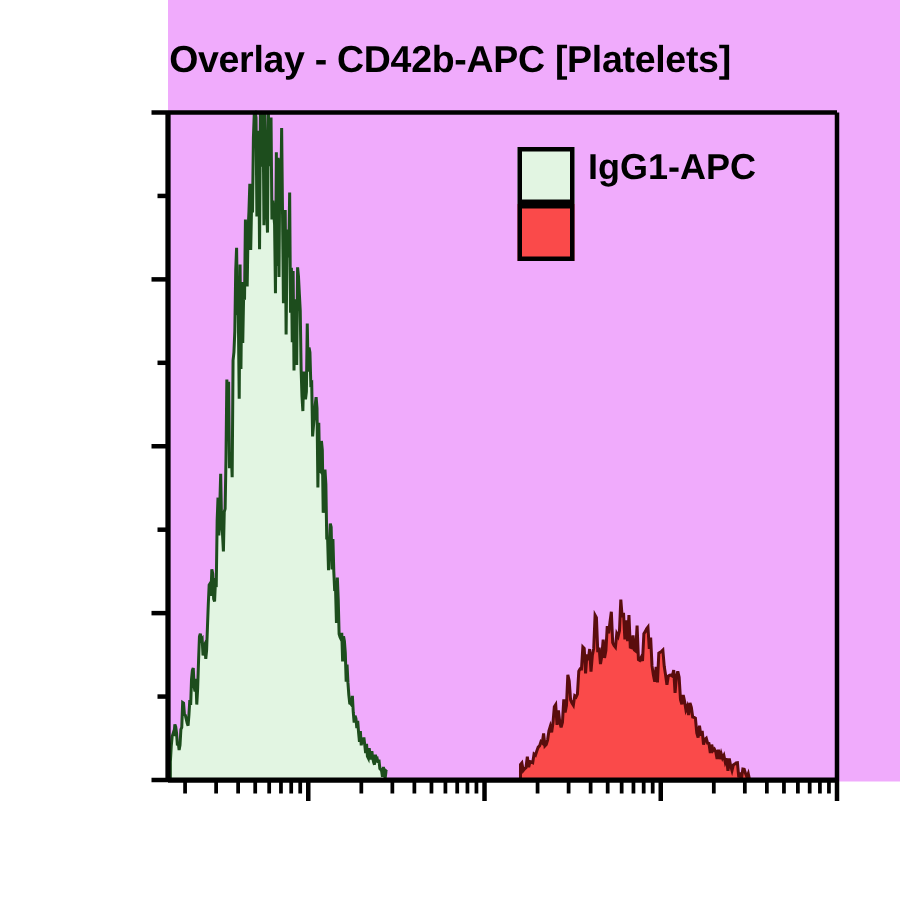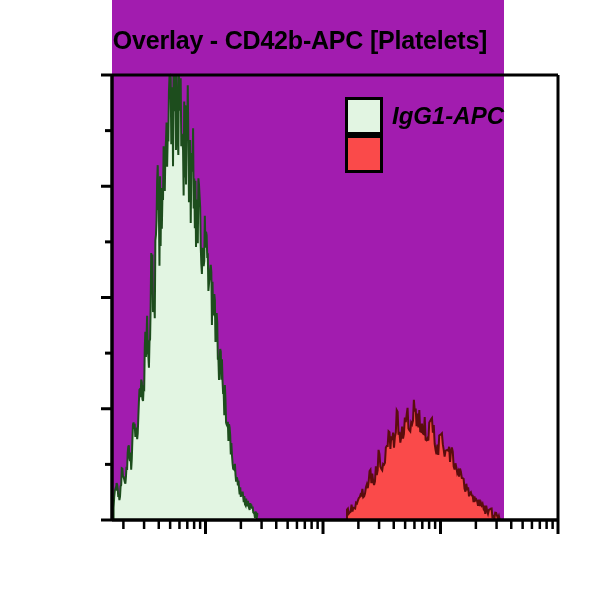--- a/index.html
+++ b/index.html
@@ -9,23 +9,23 @@
     background: #ffffff;
   }
   body {
     width: 600px;
     height: 600px;
     font-family: "Liberation Sans", sans-serif;
     overflow: hidden;
   }
   #figure {
     position: relative;
-    width: 504px;
+    width: 600px;
     height: 600px;
-    background: #a21caf;
+    background: #f0abfc;
   }
   #chart-title {
     position: absolute;
     left: 0;
     top: 26px;
     width: 600px;
     text-align: center;
     font-size: 25px;
     font-weight: bold;
     color: #000000;
@@ -69,24 +69,23 @@
     vertical-align: super;
     line-height: 0;
   }
   #legend {
     position: absolute;
     left: 345px;
     top: 98px;
   }
   .legend-row {
     display: flex;
-    align-items: center;
+    align-items: flex-start;
     height: 36px;
     margin-bottom: 2px;
-    font-style: italic;
   }
   .legend-swatch {
     width: 32px;
     height: 32px;
     border: 3px solid #000000;
     box-sizing: content-box;
     flex: 0 0 auto;
   }
   .legend-text {
     margin-left: 9px;

